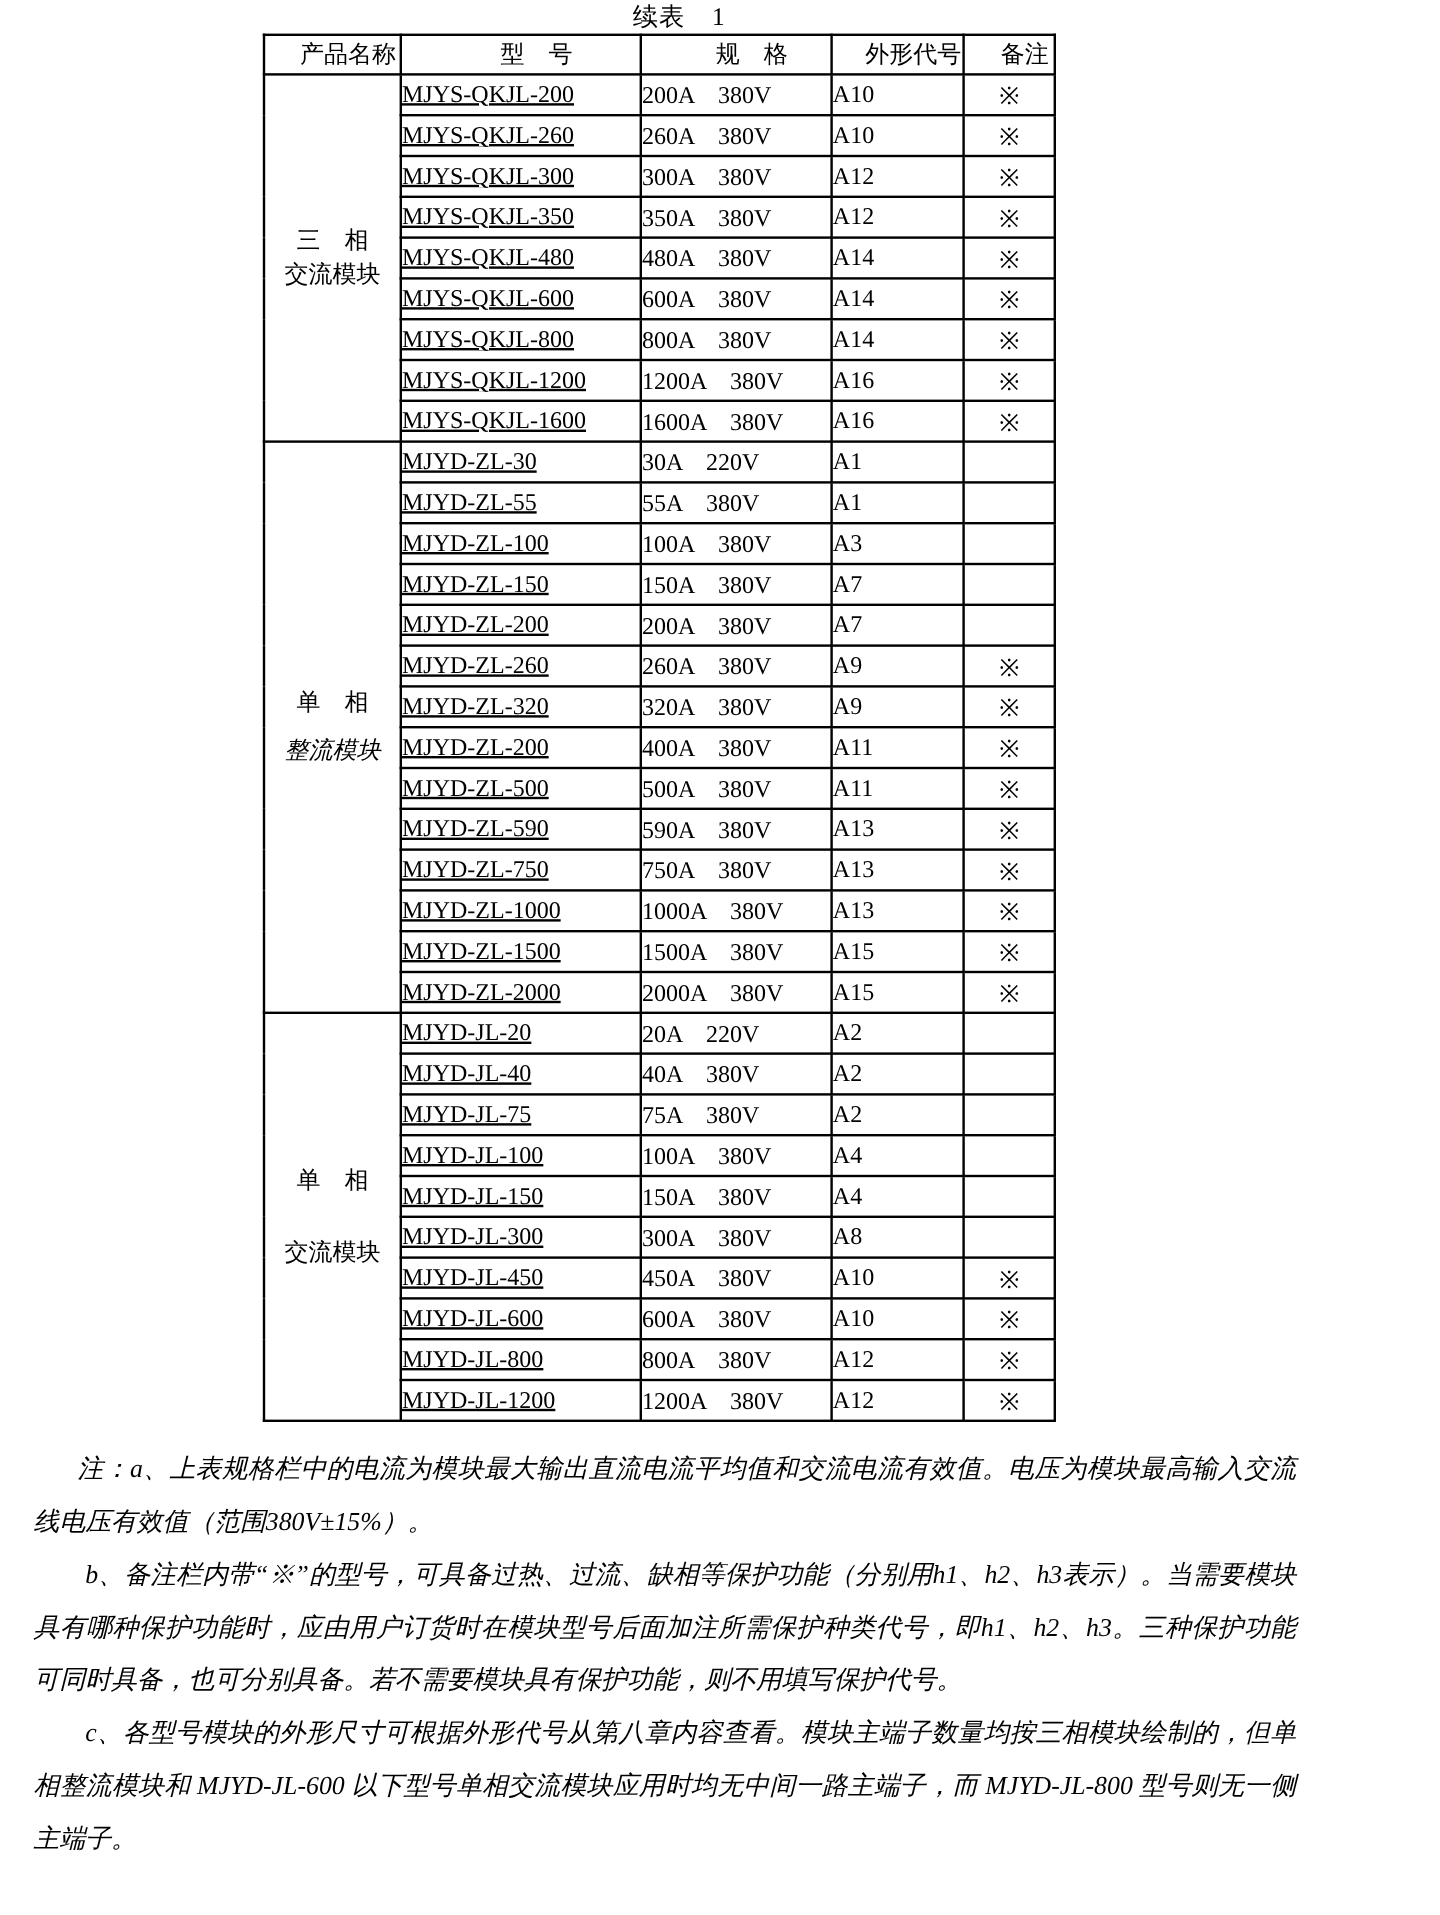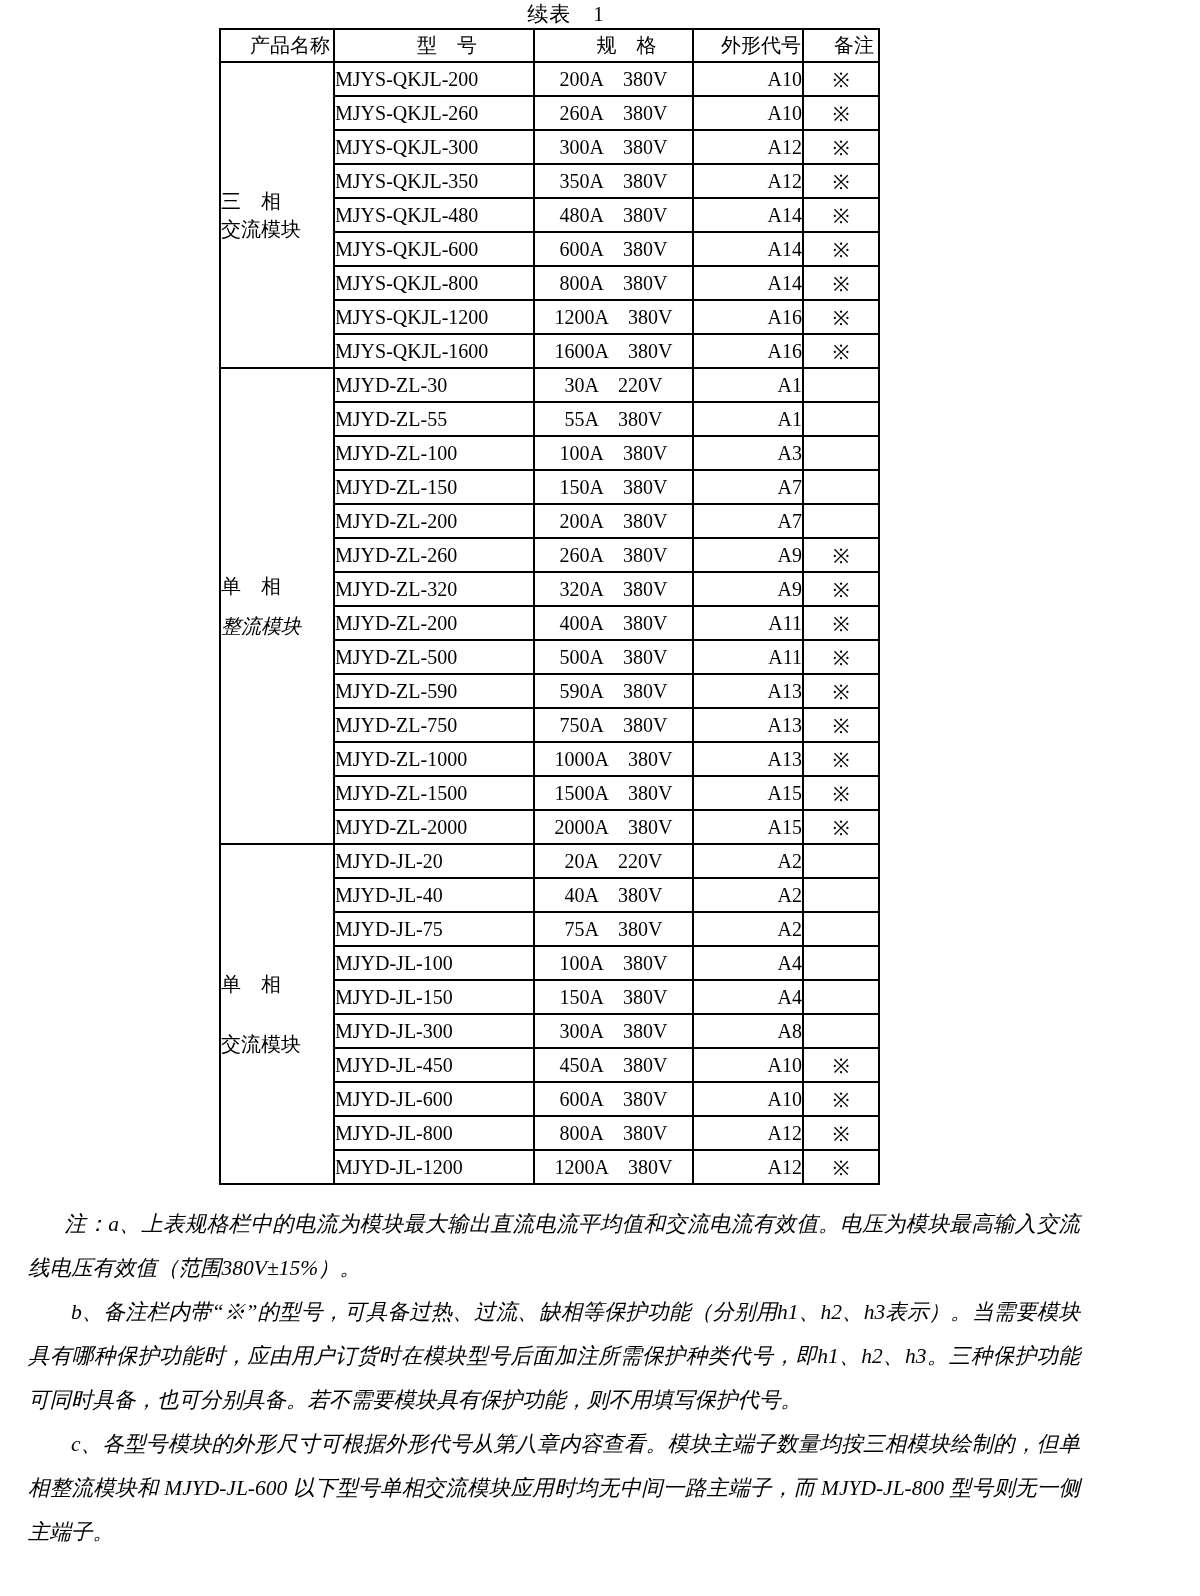--- a/index.html
+++ b/index.html
@@ -43,25 +43,25 @@
     overflow: hidden;
   }
   .spec-table th {
     height: 31px;
     text-align: center;
     padding-left: 26px;
   }
   .spec-table td {
     height: 32px;
   }
-  .model-cell  { text-align: left; padding-left: 13px; }
-  .spec-cell   { text-align: center; white-space: pre; }
-  .code-cell   { text-align: right; }
+  .model-cell  { text-align: left; padding-left: 13px; text-decoration: underline; }
+  .spec-cell   { text-align: left; white-space: pre; }
+  .code-cell   { text-align: left; }
   .remark-cell { text-align: center; }
-  .group-cell  { vertical-align: middle; }
+  .group-cell  { text-align: center; vertical-align: middle; }
   .group-line  { display: block; line-height: 28px; }
   .g1 .group-line + .group-line { margin-top: 12px; font-style: italic; }
   .g2 .group-line + .group-line { margin-top: 32px; }
   .notes {
     position: absolute;
     left: 28px;
     top: 1202px;
     width: 1052px;
     font-size: 21.5px;
     line-height: 44px;

